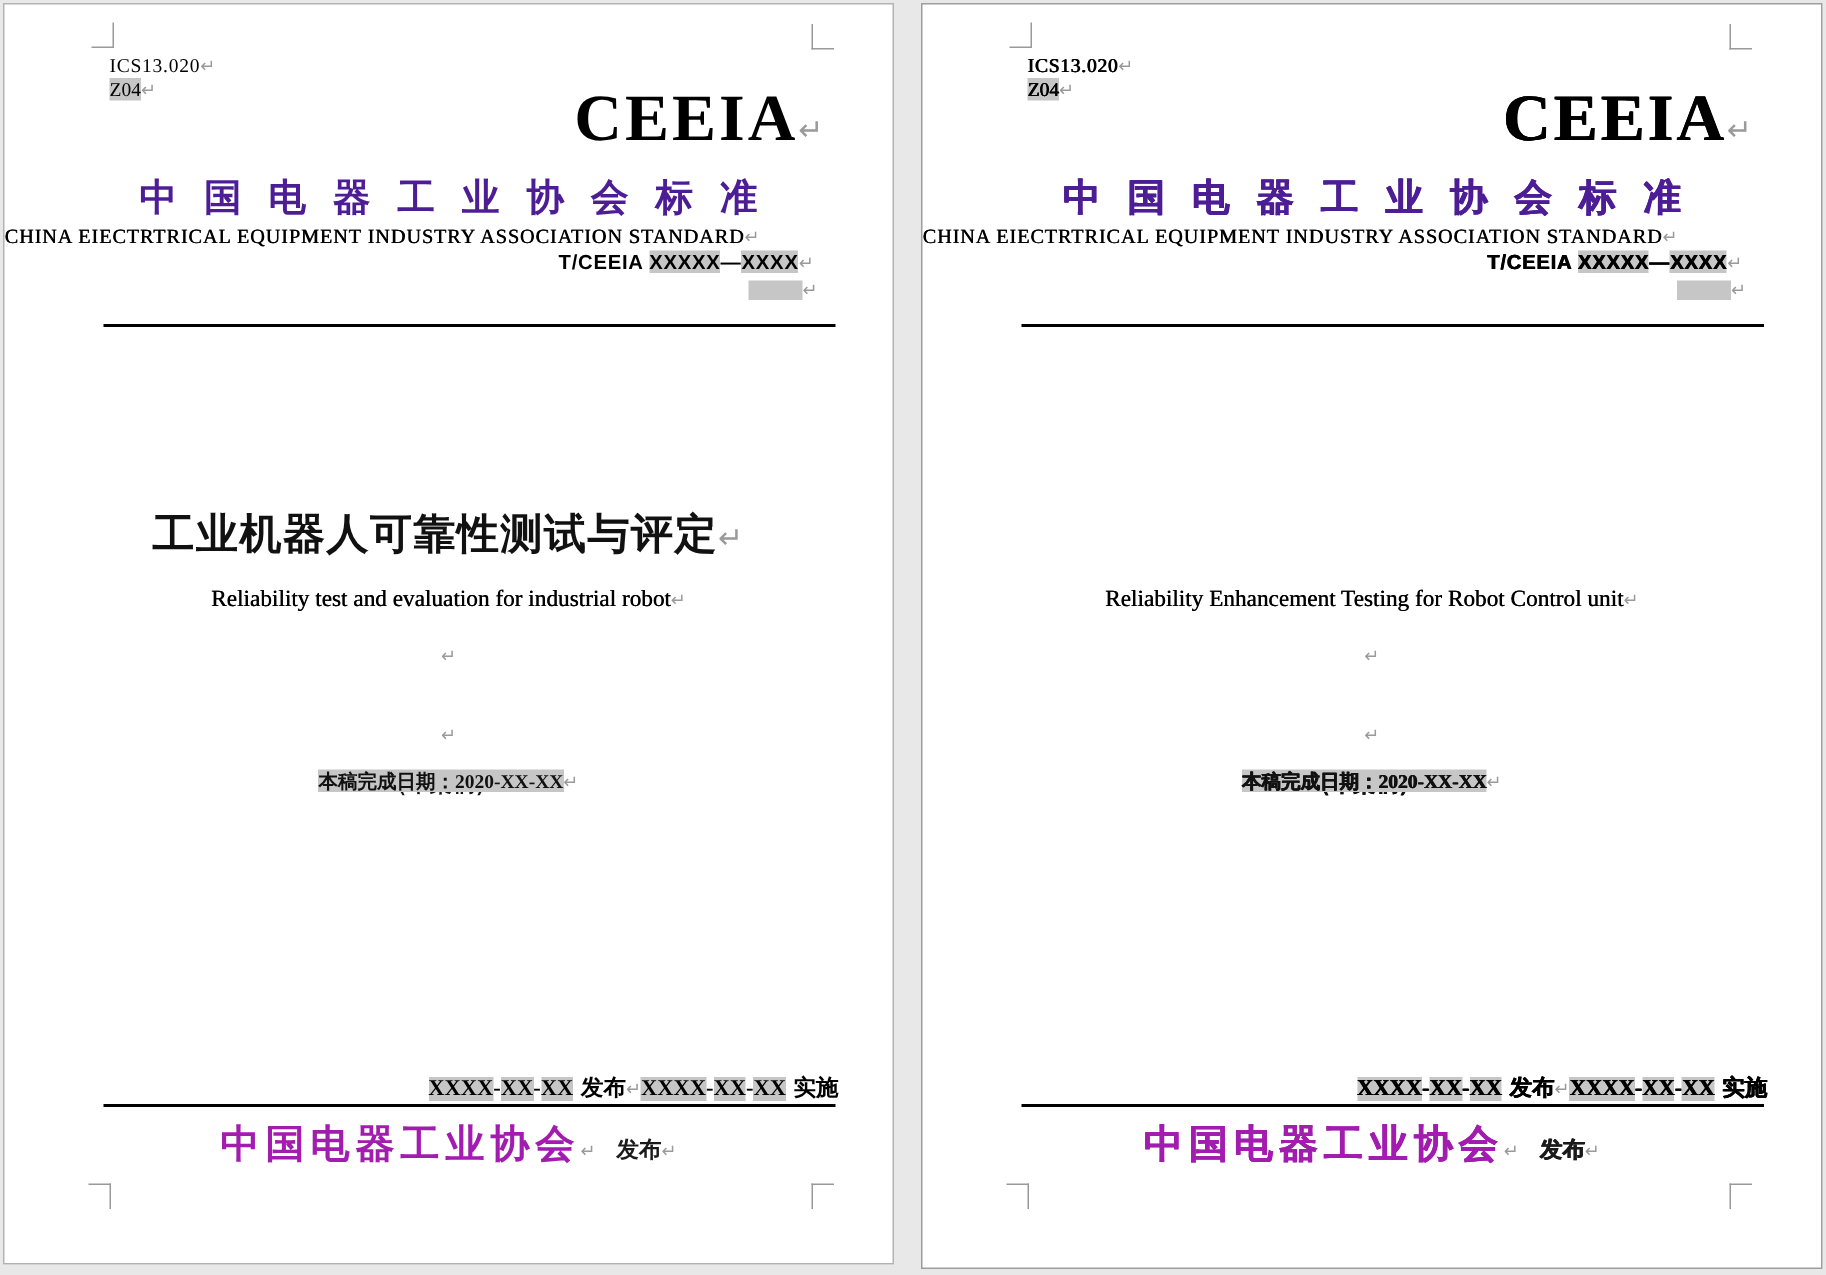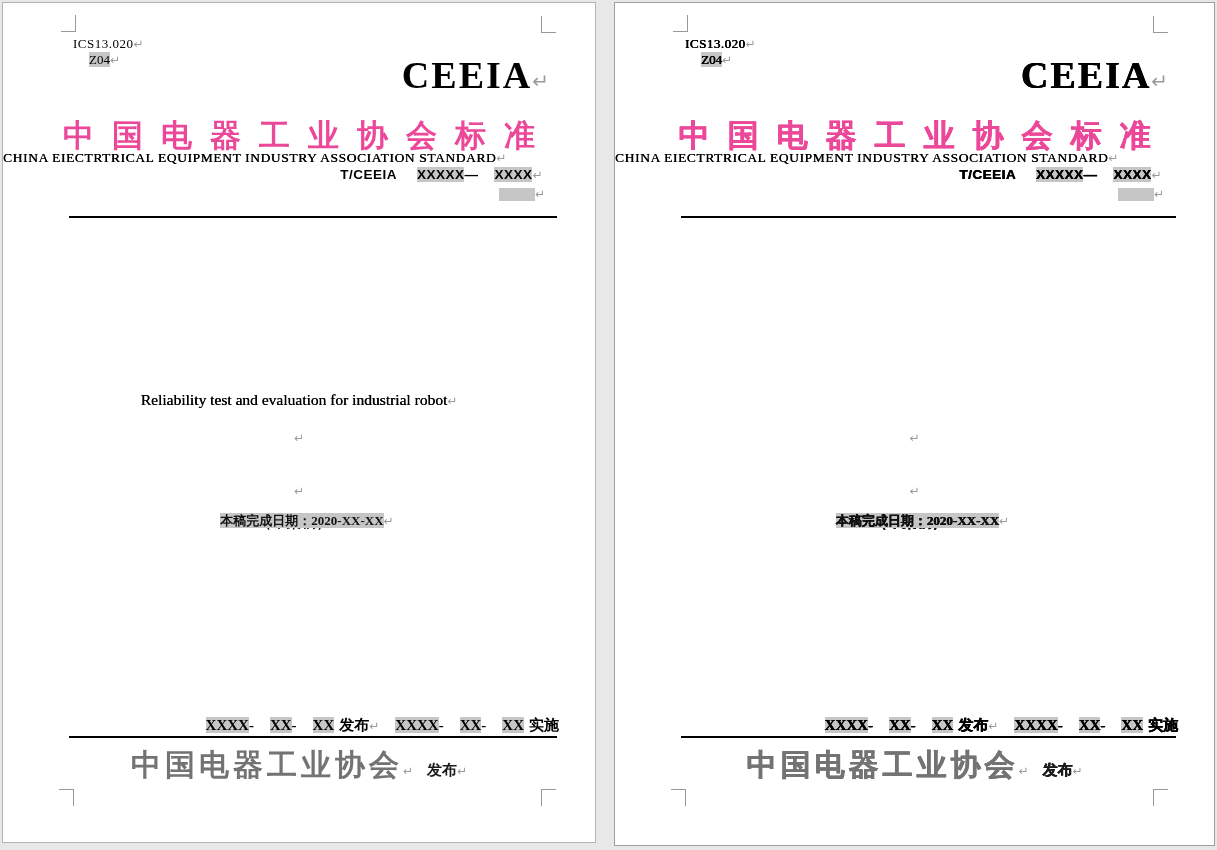--- a/index.html
+++ b/index.html
@@ -16,30 +16,30 @@
 
   
   .mark { position:absolute; width:15px; height:17px; }
   .mark-tl { left:58px;  top:12px;  border-right:1px solid #999; border-bottom:1px solid #999; }
   .mark-tr { left:538px; top:13px;  border-left:1px solid #999;  border-bottom:1px solid #999; }
   .mark-bl { left:56px;  top:786px; border-right:1px solid #999; border-top:1px solid #999; }
   .mark-br { left:538px; top:786px; border-left:1px solid #999;  border-top:1px solid #999; }
 
   .pm { color:#9a9a9a; font-family:"DejaVu Sans", sans-serif; font-size:12px; font-weight:normal; text-shadow:none; }
   .pm-big { font-size:20px; }
-  .hl { background:#c6c6c6;margin-left:16px; }
+  .hl { background:#c6c6c6; }
 
   .ics  { left:70px; top:33px; font-size:13px; letter-spacing:0.5px; }
   .z04  { left:70px; top:49px; font-size:13px; }
 
   .ceeia-row { right:46px; top:50px; text-align:right; }
-  .ceeia { font-family:"Liberation Serif", serif; font-weight:bold; font-size:38px; letter-spacing:2px; color:#000; }
+  .ceeia { font-family:"Liberation Serif", serif; font-weight:bold; font-size:44px; letter-spacing:2px; color:#000; }
 
-  .std-cn { left:0; right:0; top:112px; text-align:center; font-size:31px; font-weight:bold;
-            letter-spacing:18px; text-indent:18px; white-space:nowrap; color:#ec4899; }
+  .std-cn { left:0; right:0; top:112px; text-align:center; font-size:25px; font-weight:bold;
+            letter-spacing:18px; text-indent:18px; white-space:nowrap; color:#4c1d95; }
   .std-en { left:0; right:0; top:147px; text-align:left; font-size:13.5px; letter-spacing:0.6px;
             text-shadow:0.35px 0 0 currentColor; white-space:nowrap; }
   .std-num { right:52px; top:164px; font-family:"Liberation Sans", sans-serif; font-size:13.5px;
              letter-spacing:0.5px; font-weight:bold; }
   .num-box-row { right:50px; top:181px; }
   .gray-box { display:inline-block; width:36px; height:13px; background:#c6c6c6; vertical-align:middle; }
 
   .rule { position:absolute; left:66px; right:38px; border-top:2px solid #000; }
   .rule-top { top:213px; }
   .rule-bottom { top:733px; }
@@ -52,21 +52,21 @@
   .pmrow2 { left:0; right:0; top:478px; text-align:center; }
 
   .draft { left:0; right:0; top:510px; text-align:center; font-size:15px; font-weight:bold; color:#111; }
   .draft-date { left:0; right:0; top:509px; text-align:center; font-size:13px; font-weight:bold; color:#111; }
 
   .dates-row { left:74px; right:36px; top:713px; display:flex; justify-content:flex-end;
                font-size:15px; font-weight:bold; white-space:nowrap; }
   .dates-row .cn-label { margin-left:5px; }
 
   .publisher-row { left:0; right:0; top:742px; text-align:center; white-space:nowrap; }
-  .pub-name { font-size:30px; letter-spacing:4px; font-weight:bold; color:#737373; }
+  .pub-name { font-size:26px; letter-spacing:4px; font-weight:bold; color:#a21caf; }
   .pub-label { font-size:15px; font-weight:bold; margin-left:14px; color:#1a1a1a; }
 </style>
 </head>
 <body>
 
 <div class="page page1">
   <div class="mark mark-tl"></div>
   <div class="mark mark-tr"></div>
 
   <div class="abs ics"><span>ICS13.020</span><span class="pm">↵</span></div>
@@ -75,20 +75,21 @@
   <div class="abs ceeia-row"><span class="ceeia">CEEIA</span><span class="pm pm-big">↵</span></div>
 
   <div class="abs std-cn">中国电器工业协会标准</div>
   <div class="abs std-en"><span>CHINA EIECTRTRICAL EQUIPMENT INDUSTRY ASSOCIATION STANDARD</span><span class="pm">↵</span></div>
 
   <div class="abs std-num"><span>T/CEEIA </span><span class="hl">XXXXX</span><span>—</span><span class="hl">XXXX</span><span class="pm">↵</span></div>
   <div class="abs num-box-row"><span class="gray-box"></span><span class="pm">↵</span></div>
 
   <div class="rule rule-top"></div>
 
+  <div class="abs doc-title-cn"><span>工业机器人可靠性测试与评定</span><span class="pm pm-big">↵</span></div>
   <div class="abs doc-title-en"><span>Reliability test and evaluation for industrial robot</span><span class="pm">↵</span></div>
 
   <div class="abs pmrow1"><span class="pm">↵</span></div>
   <div class="abs pmrow2"><span class="pm">↵</span></div>
 
   <div class="abs draft"><span>（草案稿）</span><span class="pm">↵</span></div>
   <div class="abs draft-date"><span class="hl"><span>本稿完成日期：</span><span>2020-XX-XX</span></span><span class="pm">↵</span></div>
 
   <div class="abs dates-row">
     <span><span class="hl">XXXX</span><span>-</span><span class="hl">XX</span><span>-</span><span class="hl">XX</span><span class="cn-label">发布</span><span class="pm">↵</span></span>
@@ -113,20 +114,21 @@
   <div class="abs ceeia-row"><span class="ceeia">CEEIA</span><span class="pm pm-big">↵</span></div>
 
   <div class="abs std-cn">中国电器工业协会标准</div>
   <div class="abs std-en"><span>CHINA EIECTRTRICAL EQUIPMENT INDUSTRY ASSOCIATION STANDARD</span><span class="pm">↵</span></div>
 
   <div class="abs std-num"><span>T/CEEIA </span><span class="hl">XXXXX</span><span>—</span><span class="hl">XXXX</span><span class="pm">↵</span></div>
   <div class="abs num-box-row"><span class="gray-box"></span><span class="pm">↵</span></div>
 
   <div class="rule rule-top"></div>
 
+  <div class="abs doc-title-en"><span>Reliability Enhancement Testing for Robot Control unit</span><span class="pm">↵</span></div>
 
   <div class="abs pmrow1"><span class="pm">↵</span></div>
   <div class="abs pmrow2"><span class="pm">↵</span></div>
 
   <div class="abs draft"><span>（草案稿）</span><span class="pm">↵</span></div>
   <div class="abs draft-date"><span class="hl"><span>本稿完成日期：</span><span>2020-XX-XX</span></span><span class="pm">↵</span></div>
 
   <div class="abs dates-row">
     <span><span class="hl">XXXX</span><span>-</span><span class="hl">XX</span><span>-</span><span class="hl">XX</span><span class="cn-label">发布</span><span class="pm">↵</span></span>
     <span><span class="hl">XXXX</span><span>-</span><span class="hl">XX</span><span>-</span><span class="hl">XX</span><span class="cn-label">实施</span></span>

